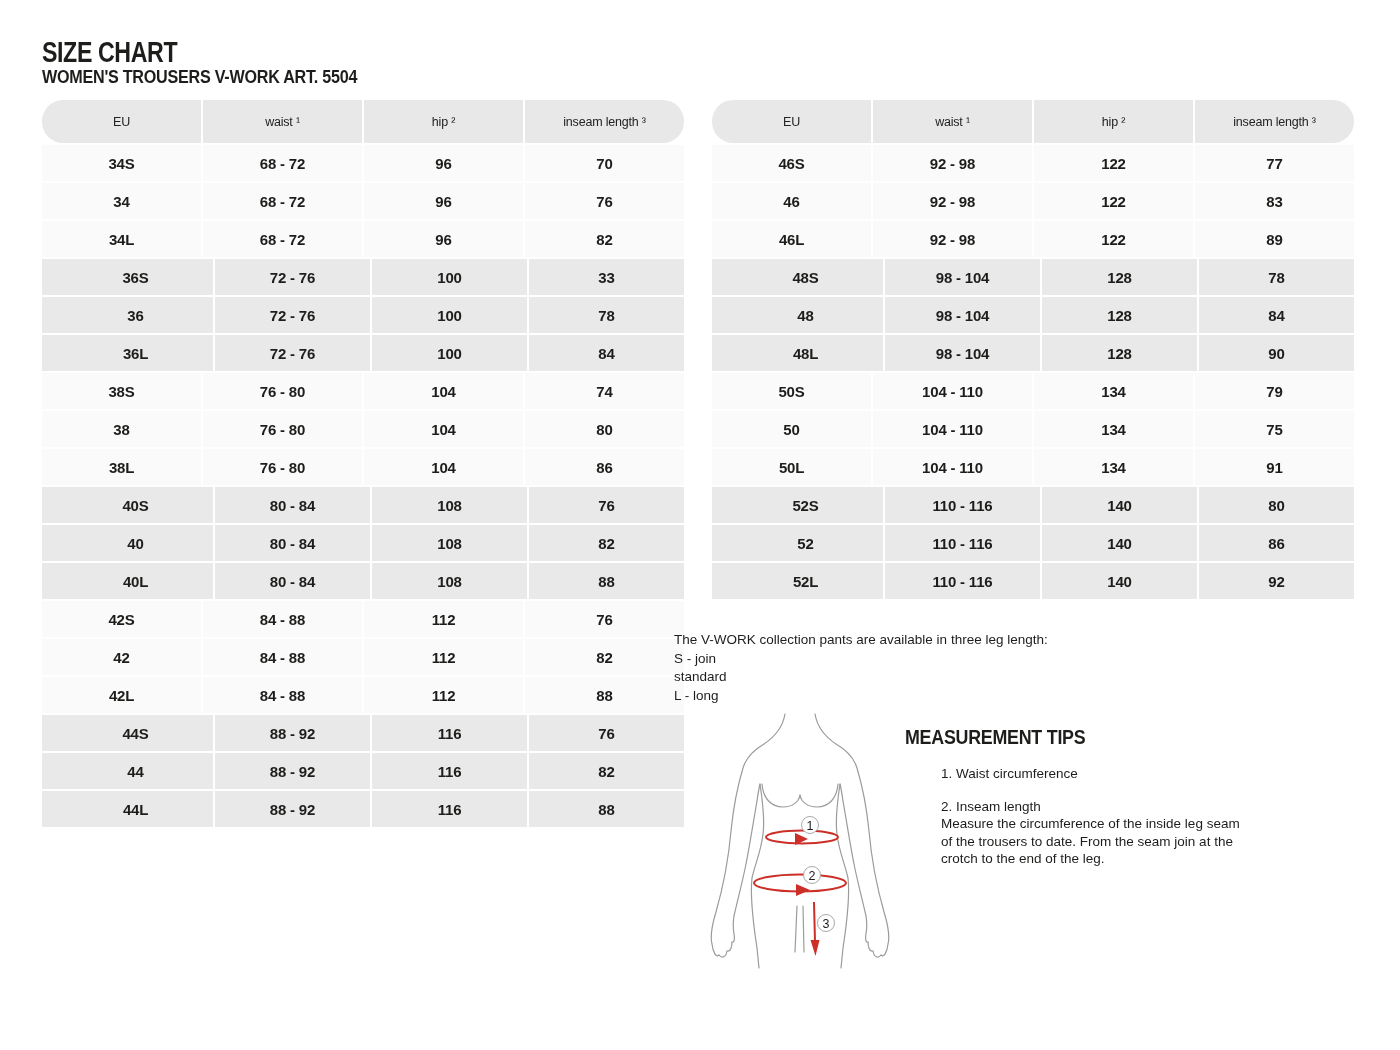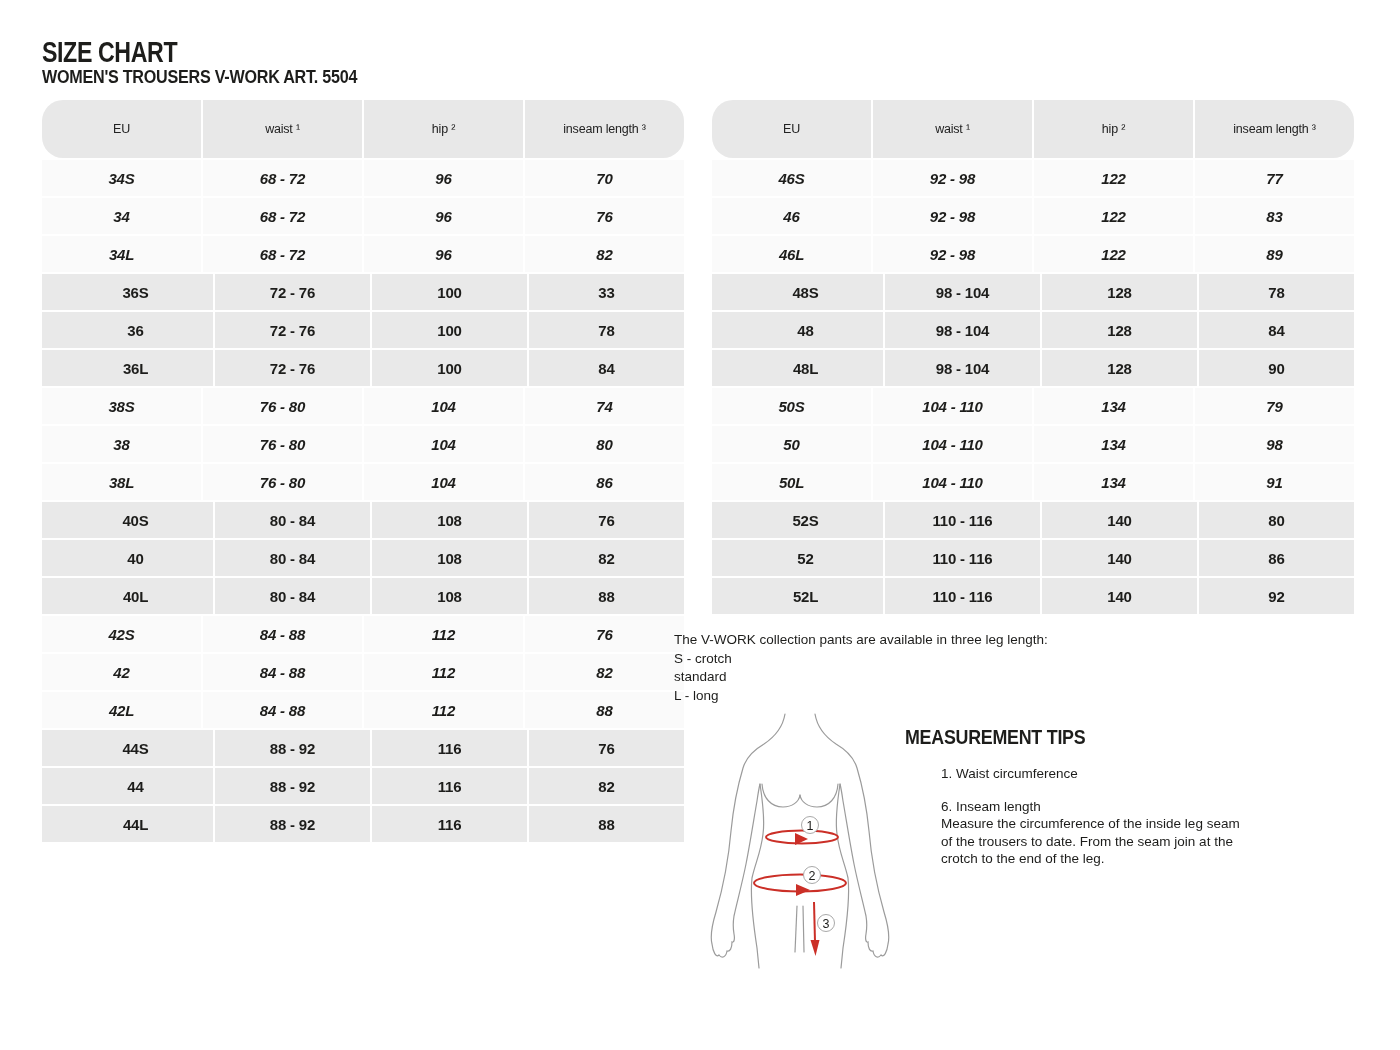--- a/index.html
+++ b/index.html
@@ -28,22 +28,22 @@
   .page-subtitle{
     position:absolute;left:42px;top:66px;
     font-size:19px;font-weight:800;letter-spacing:-0.3px;
     transform:scaleX(0.85);transform-origin:left center;
     white-space:nowrap;
   }
   .size-table{position:absolute;top:100px;width:642px;}
   #table-left{left:42px;}
   #table-right{left:712px;}
   .trow{display:flex;height:36px;margin-bottom:2px;}
-  .trow.thead{height:58px;background:var(--header-bg);border-radius:21px;}
-  .trow.light{background:var(--row-light);font-style:italic;}
+  .trow.thead{height:43px;background:var(--header-bg);border-radius:21px;}
+  .trow.light{background:var(--row-light);}
   .trow.dark{background:var(--row-dark);padding-left:16px;}
   .tcell{
     flex:1 1 0;display:flex;align-items:center;justify-content:center;
     border-right:2px solid #ffffff;
     font-size:15px;font-weight:700;letter-spacing:-0.2px;
   }
   .tcell:last-child{border-right:none;}
   .thead .tcell{font-size:12.5px;font-weight:400;color:#222222;}
   .leg-note{
     position:absolute;left:674px;top:631px;
@@ -233,21 +233,21 @@
     <div class="trow light">
       <div class="tcell">50S</div>
       <div class="tcell">104 - 110</div>
       <div class="tcell">134</div>
       <div class="tcell">79</div>
     </div>
     <div class="trow light">
       <div class="tcell">50</div>
       <div class="tcell">104 - 110</div>
       <div class="tcell">134</div>
-      <div class="tcell">98</div>
+      <div class="tcell">75</div>
     </div>
     <div class="trow light">
       <div class="tcell">50L</div>
       <div class="tcell">104 - 110</div>
       <div class="tcell">134</div>
       <div class="tcell">91</div>
     </div>
     <div class="trow dark">
       <div class="tcell">52S</div>
       <div class="tcell">110 - 116</div>
@@ -263,21 +263,21 @@
     <div class="trow dark">
       <div class="tcell">52L</div>
       <div class="tcell">110 - 116</div>
       <div class="tcell">140</div>
       <div class="tcell">92</div>
     </div>
   </div>
 
 <div class="leg-note">
   <div>The V-WORK collection pants are available in three leg length:</div>
-  <div>S - crotch</div>
+  <div>S - join</div>
   <div>standard</div>
   <div>L - long</div>
 </div>
 
 <div class="figure-wrap">
   <svg width="200" height="264" viewBox="0 0 200 264">
 
     <path class="fig-outline" d="M 85 8 C 83 20 76 30 64 38 C 52 45 46 52 43 62 C 37 82 33 105 31 125 C 29 148 24 178 16 206 C 12 219 10 230 12 238 C 13 246 16 252 19 249 C 22 253 26 251 27 245 C 30 246 32 242 32 236 C 34 237 35 233 34 228 C 33 222 33 216 34 210 C 37 196 42 178 46 158 C 50 138 54 112 57 95 C 58 88 59 82 60 78"></path>
     <path class="fig-outline" d="M 115 8 C 117 20 124 30 136 38 C 148 45 154 52 157 62 C 163 82 167 105 169 125 C 171 148 176 178 184 206 C 188 219 190 230 188 238 C 187 246 184 252 181 249 C 178 253 174 251 173 245 C 170 246 168 242 168 236 C 166 237 165 233 166 228 C 167 222 167 216 166 210 C 163 196 158 178 154 158 C 150 138 146 112 143 95 C 142 88 141 82 140 78"></path>
     <path class="fig-outline" d="M 60 78 C 63 98 65 114 63 128 C 61 146 55 158 52 172 C 50 190 53 216 57 242 L 59 262"></path>
@@ -302,16 +302,16 @@
     <text class="fig-num" x="126" y="221.5">3</text>
   </svg>
 </div>
 
 <div class="tips">
   <div class="tips-title">MEASUREMENT TIPS</div>
   <div class="tip-item">
     <span class="tip-heading">1. Waist circumference</span>
   </div>
   <div class="tip-item">
-    <span class="tip-heading">6. Inseam length</span>
+    <span class="tip-heading">2. Inseam length</span>
     <span class="tip-body">Measure the circumference of the inside leg seam of the trousers to date. From the seam join at the crotch to the end of the leg.</span>
   </div>
 </div>
 
 </body></html>

